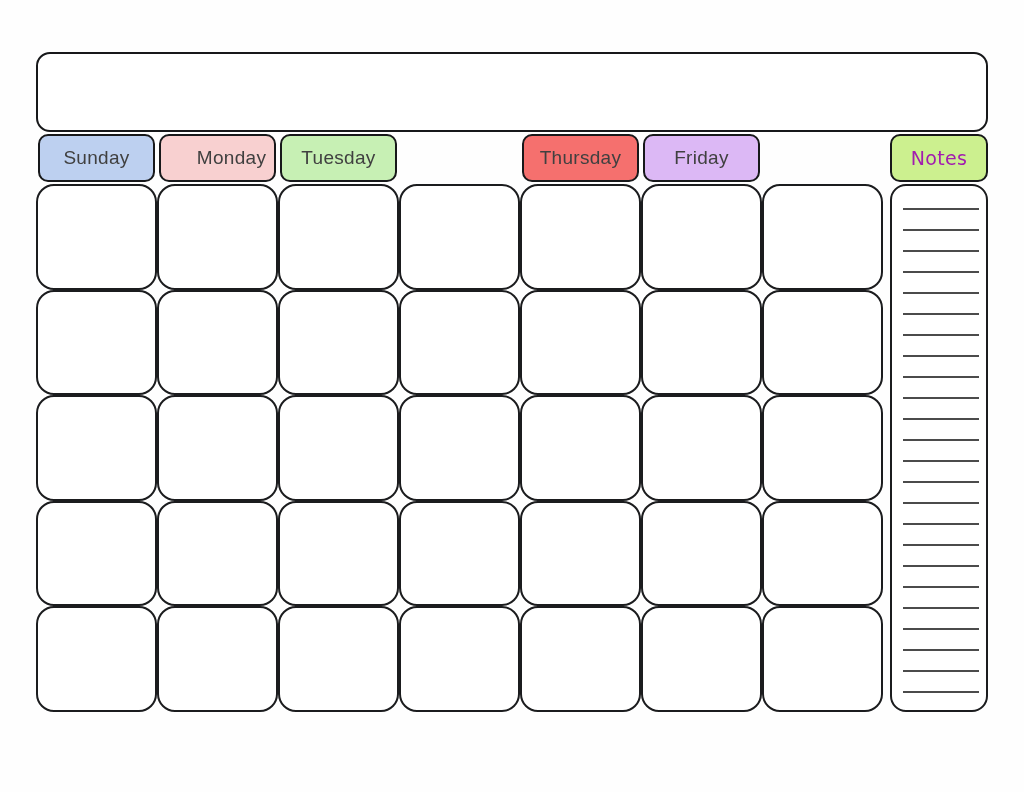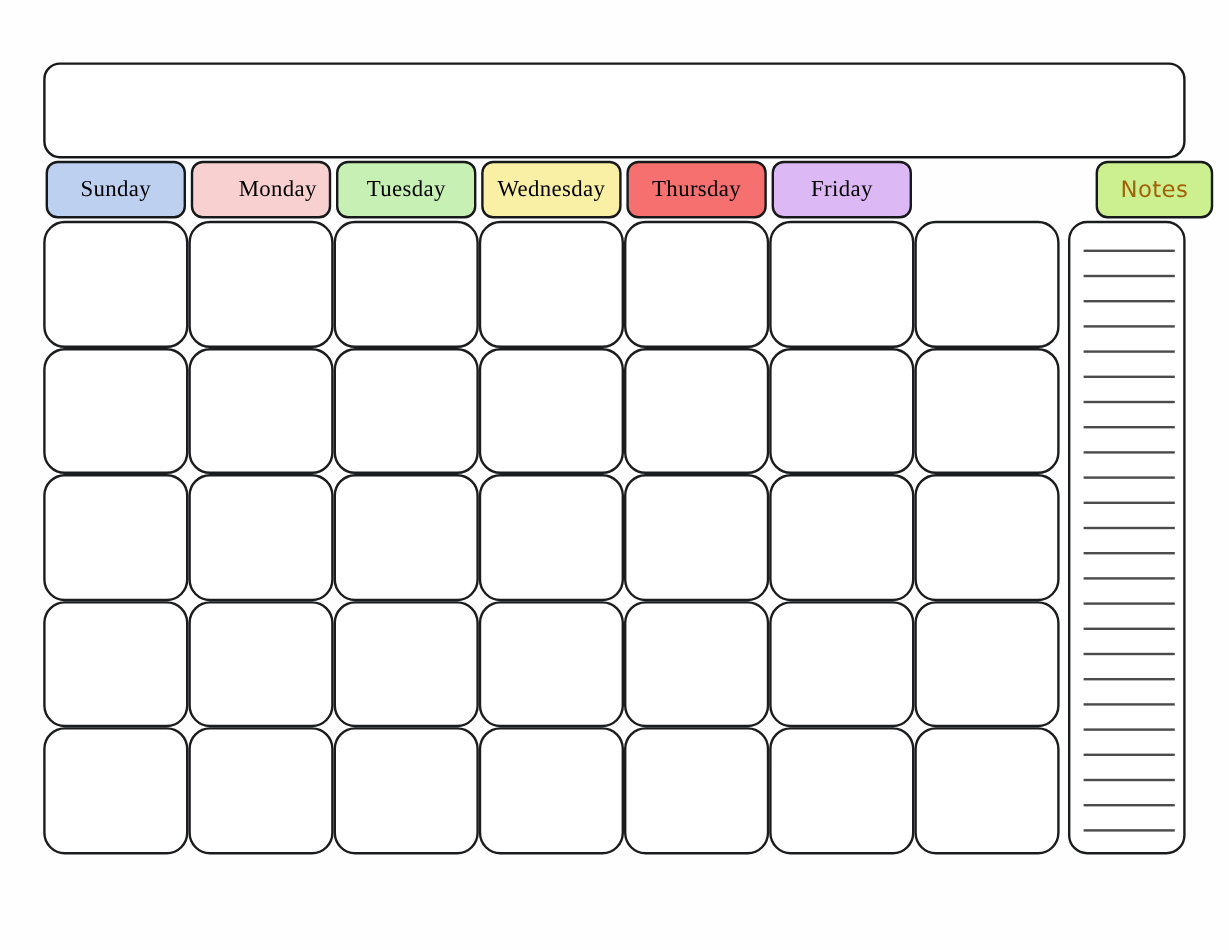--- a/index.html
+++ b/index.html
@@ -54,39 +54,38 @@
     position: absolute;
     top: 0;
     height: 48px;
     border: 2px solid #17181a;
     border-radius: 10px;
     box-sizing: border-box;
     display: flex;
     align-items: center;
     justify-content: center;
     font-size: 19px;
-    color: #000000;
-    font-family: Liberation Serif, serif;
+    color: #404040;
+    font-family: Liberation Sans, sans-serif;
     letter-spacing: 0.3px;
     white-space: nowrap;
   }
   .notes-head {
     position: absolute;
     top: 0;
     height: 48px;
     border: 2px solid #17181a;
     border-radius: 10px;
     box-sizing: border-box;
     display: flex;
     align-items: center;
     justify-content: center;
     font-size: 19px;
-    color: #a16207;
+    color: #a21caf;
     letter-spacing: 0.3px;
-    margin-left: 23px;
   }
 
   
   .grid {
     position: absolute;
     left: 36px;
     top: 184px;
     width: 847px;
     height: 528px;
   }
@@ -130,23 +129,20 @@
 
   <div class="header-row">
       <div class="day-head" style="left: 2px; width: 117px; background: rgb(189, 208, 240);">
         <span>Sunday</span>
       </div>
       <div class="day-head" style="left: 123px; width: 117px; background: rgb(248, 208, 208); padding-left: 28px;">
         <span>Monday</span>
       </div>
       <div class="day-head" style="left: 244px; width: 117px; background: rgb(199, 240, 180);">
         <span>Tuesday</span>
-      </div>
-      <div class="day-head" style="left: 365px; width: 117px; background: rgb(250, 240, 165);">
-        <span>Wednesday</span>
       </div>
       <div class="day-head" style="left: 607px; width: 117px; background: rgb(220, 184, 245);">
         <span>Friday</span>
       </div>
       <div class="day-head" style="left: 486px; width: 117px; background: rgb(245, 112, 110);">
         <span>Thursday</span>
       </div>
       <div class="notes-head" style="left: 854px; width: 98px; background: rgb(204, 240, 143);">
         <span>Notes</span>
       </div>

